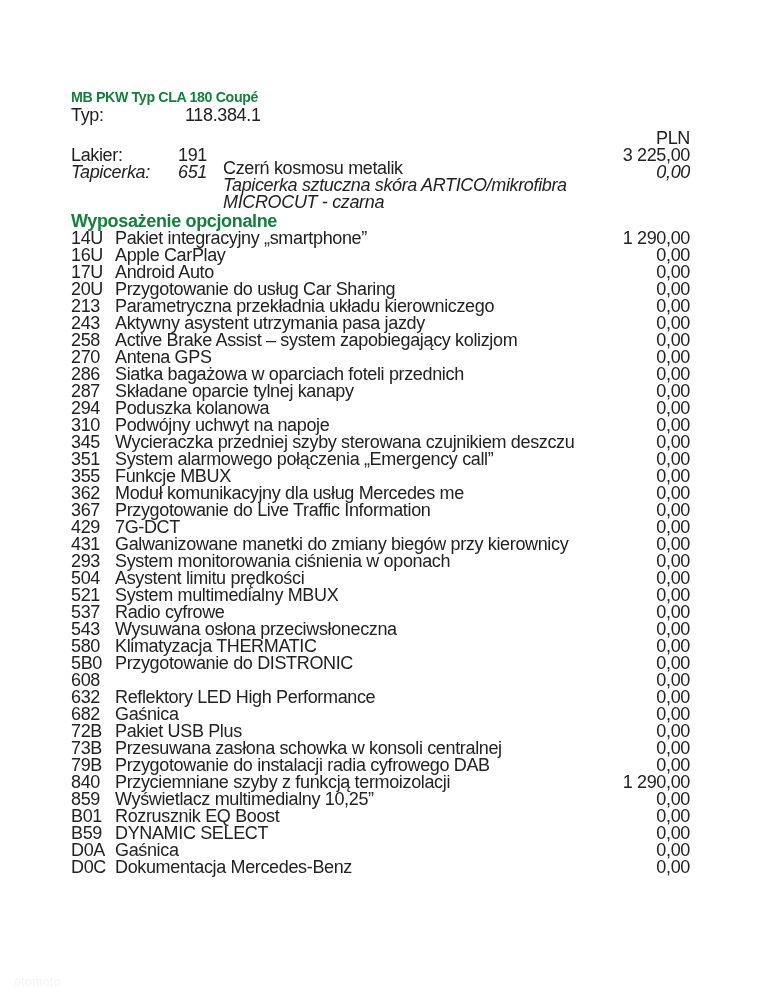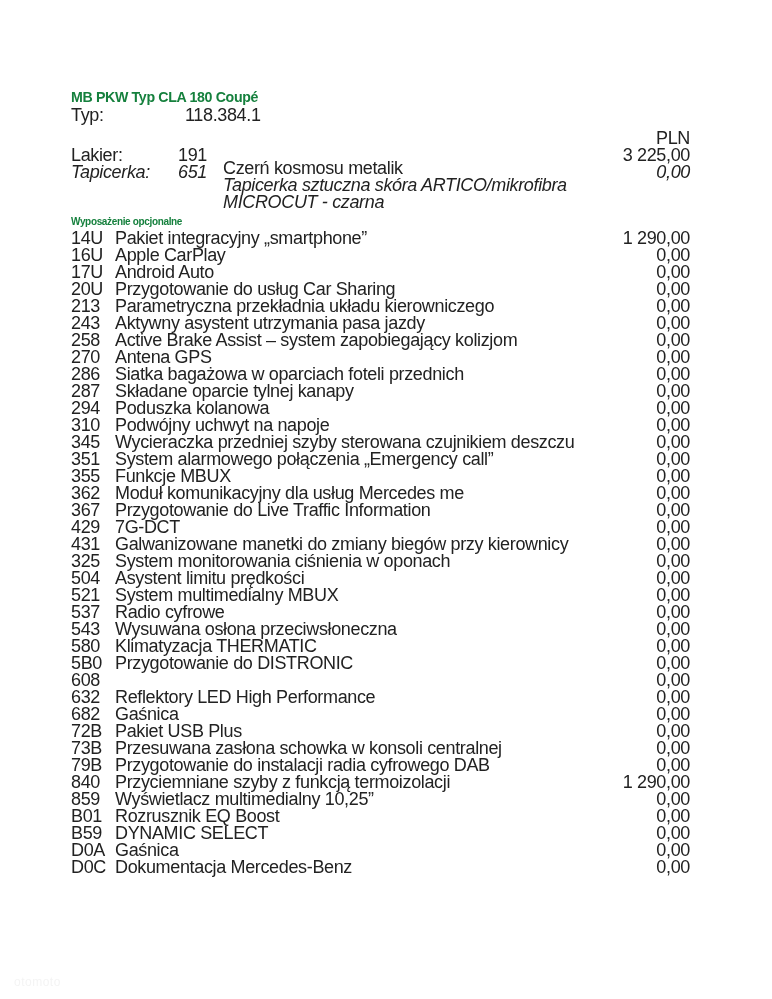--- a/index.html
+++ b/index.html
@@ -18,21 +18,21 @@
     .c-label { position: absolute; left: 0; }
     .c-typval { position: absolute; left: 114px; }
     .c-code-r { position: absolute; left: 104px; width: 32px; text-align: right; }
     .c-desc2 { position: absolute; left: 152px; white-space: normal; width: 360px; margin-top: 13px; }
     .c-code { position: absolute; left: 0; }
     .c-desc { position: absolute; left: 44px; }
     .c-price { position: absolute; right: 0; text-align: right; }
     .gap-sm { height: 6px; }
     .gap-lg { height: 15px; }
     .tall { height: 34px; font-style: italic; }
-    .section-title { font-size: 10px; }
+    .section-title { font-size: 18px; }
     .watermark {
       position: absolute; left: 14px; top: 975px; font-size: 12px;
       color: #f4f4f4; letter-spacing: 0.5px;
     }
   </style>
 </head>
 <body>
 
 <div class="doc">
   <div class="row title bold">
@@ -152,21 +152,21 @@
         <span class="c-code">429</span>
         <span class="c-desc">7G-DCT</span>
         <span class="c-price">0,00</span>
       </div>
       <div class="row">
         <span class="c-code">431</span>
         <span class="c-desc">Galwanizowane manetki do zmiany biegów przy kierownicy</span>
         <span class="c-price">0,00</span>
       </div>
       <div class="row">
-        <span class="c-code">325</span>
+        <span class="c-code">293</span>
         <span class="c-desc">System monitorowania ciśnienia w oponach</span>
         <span class="c-price">0,00</span>
       </div>
       <div class="row">
         <span class="c-code">504</span>
         <span class="c-desc">Asystent limitu prędkości</span>
         <span class="c-price">0,00</span>
       </div>
       <div class="row">
         <span class="c-code">521</span>

